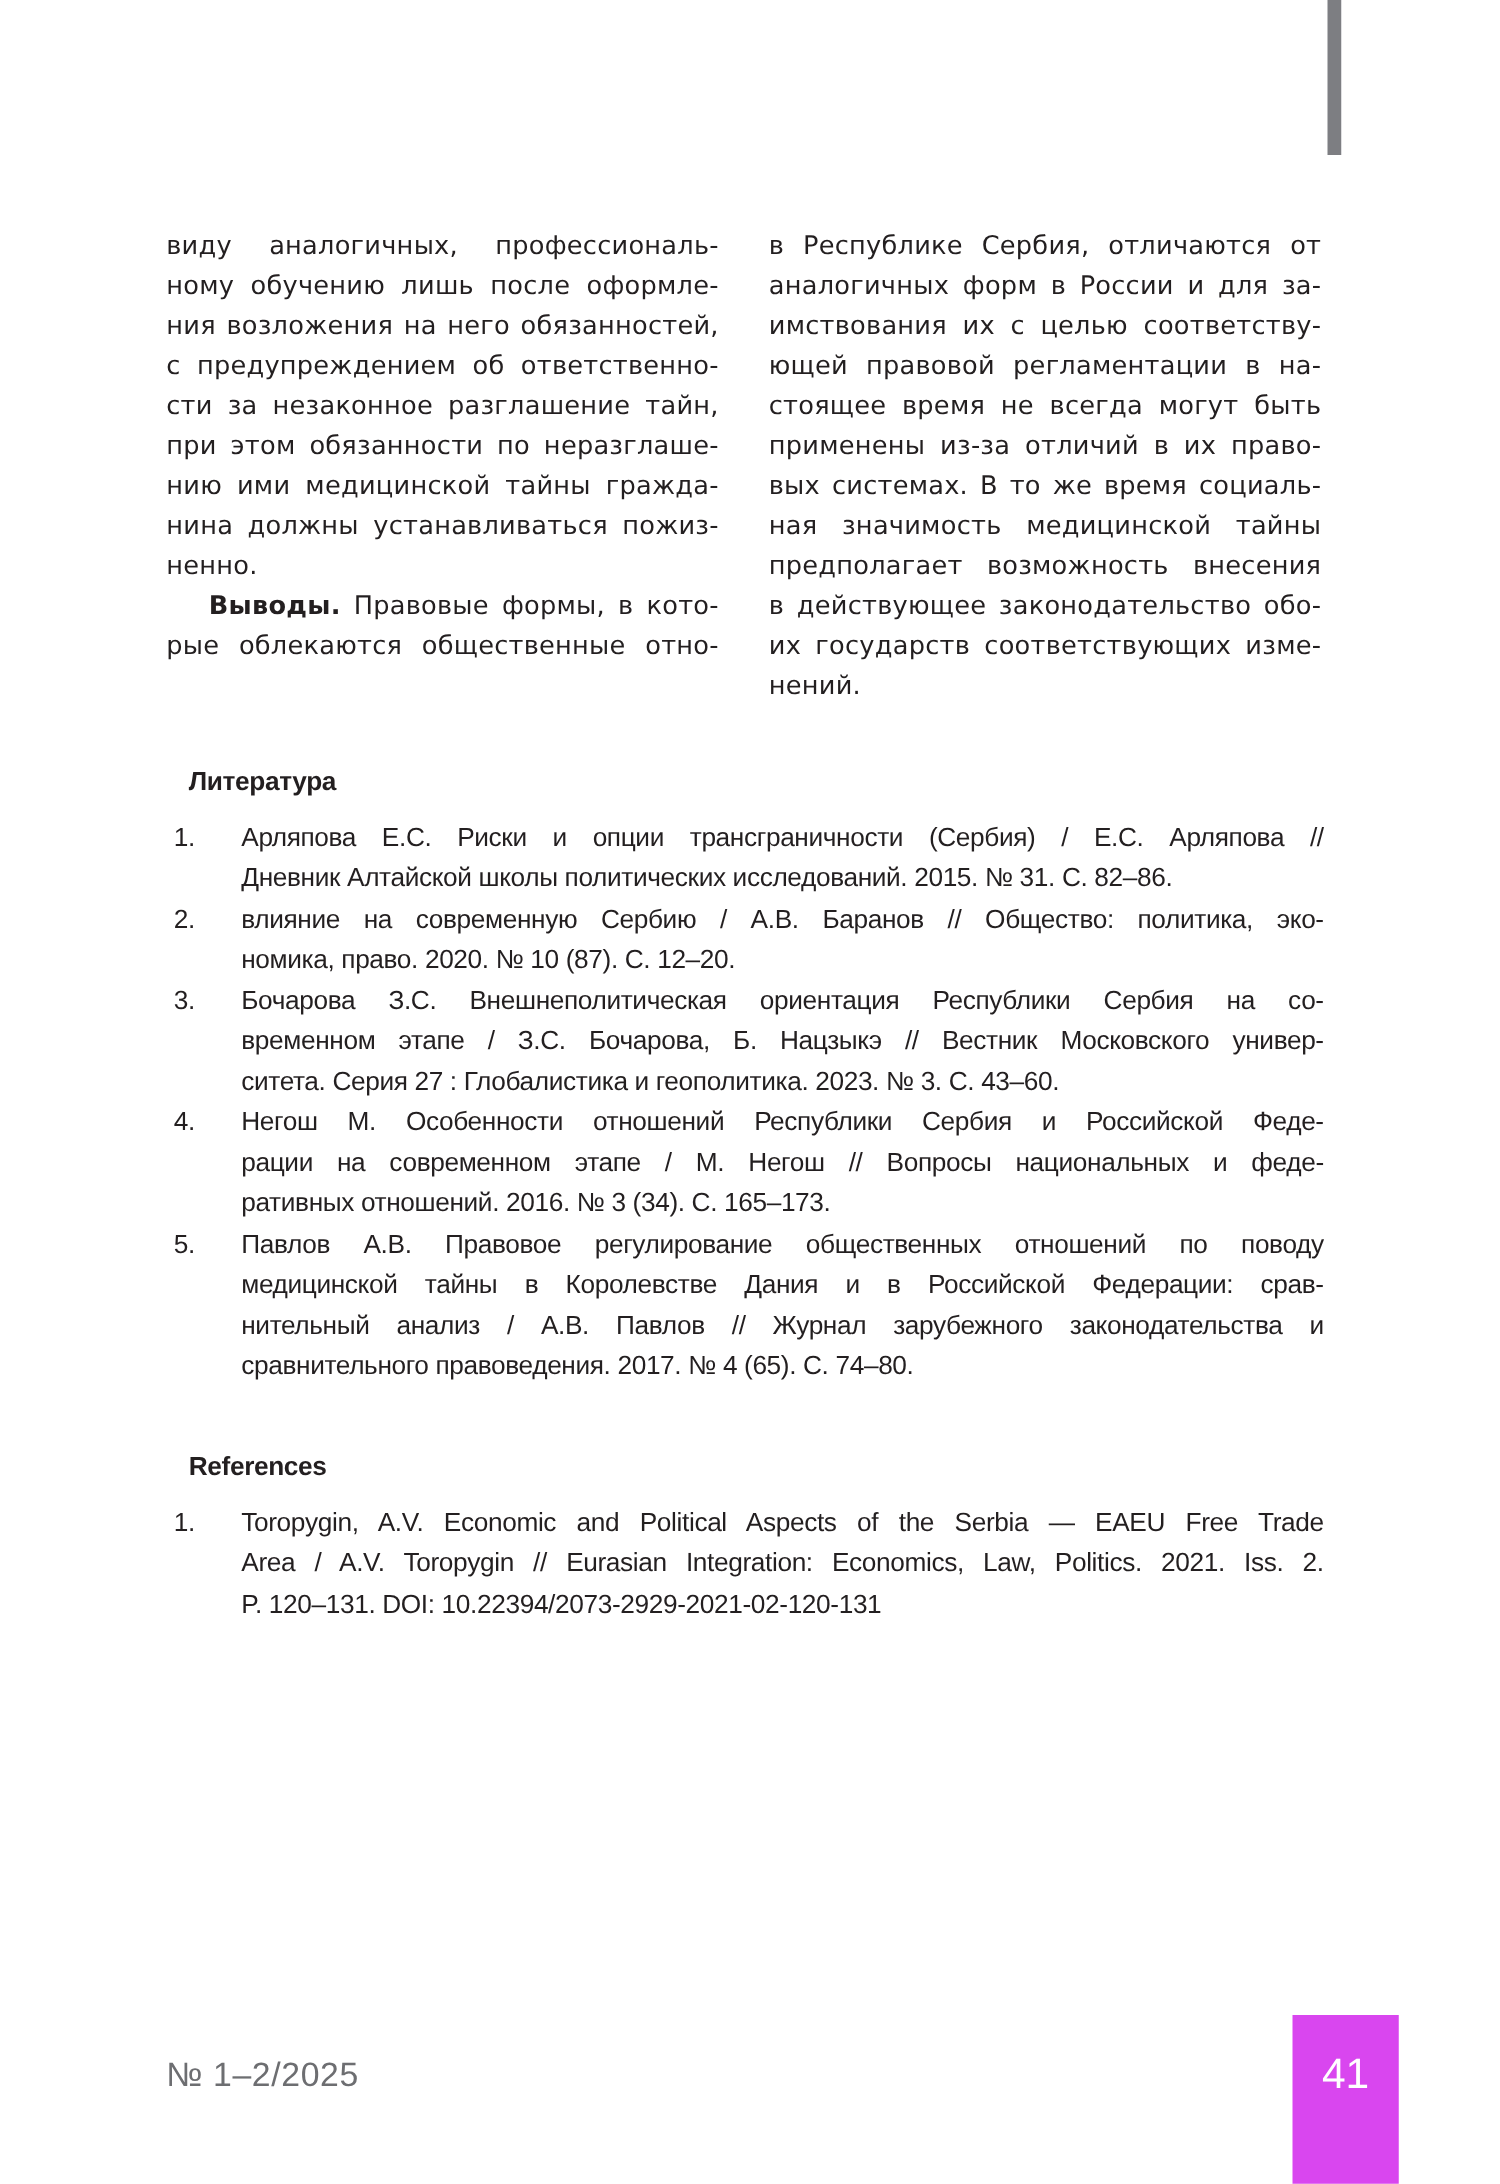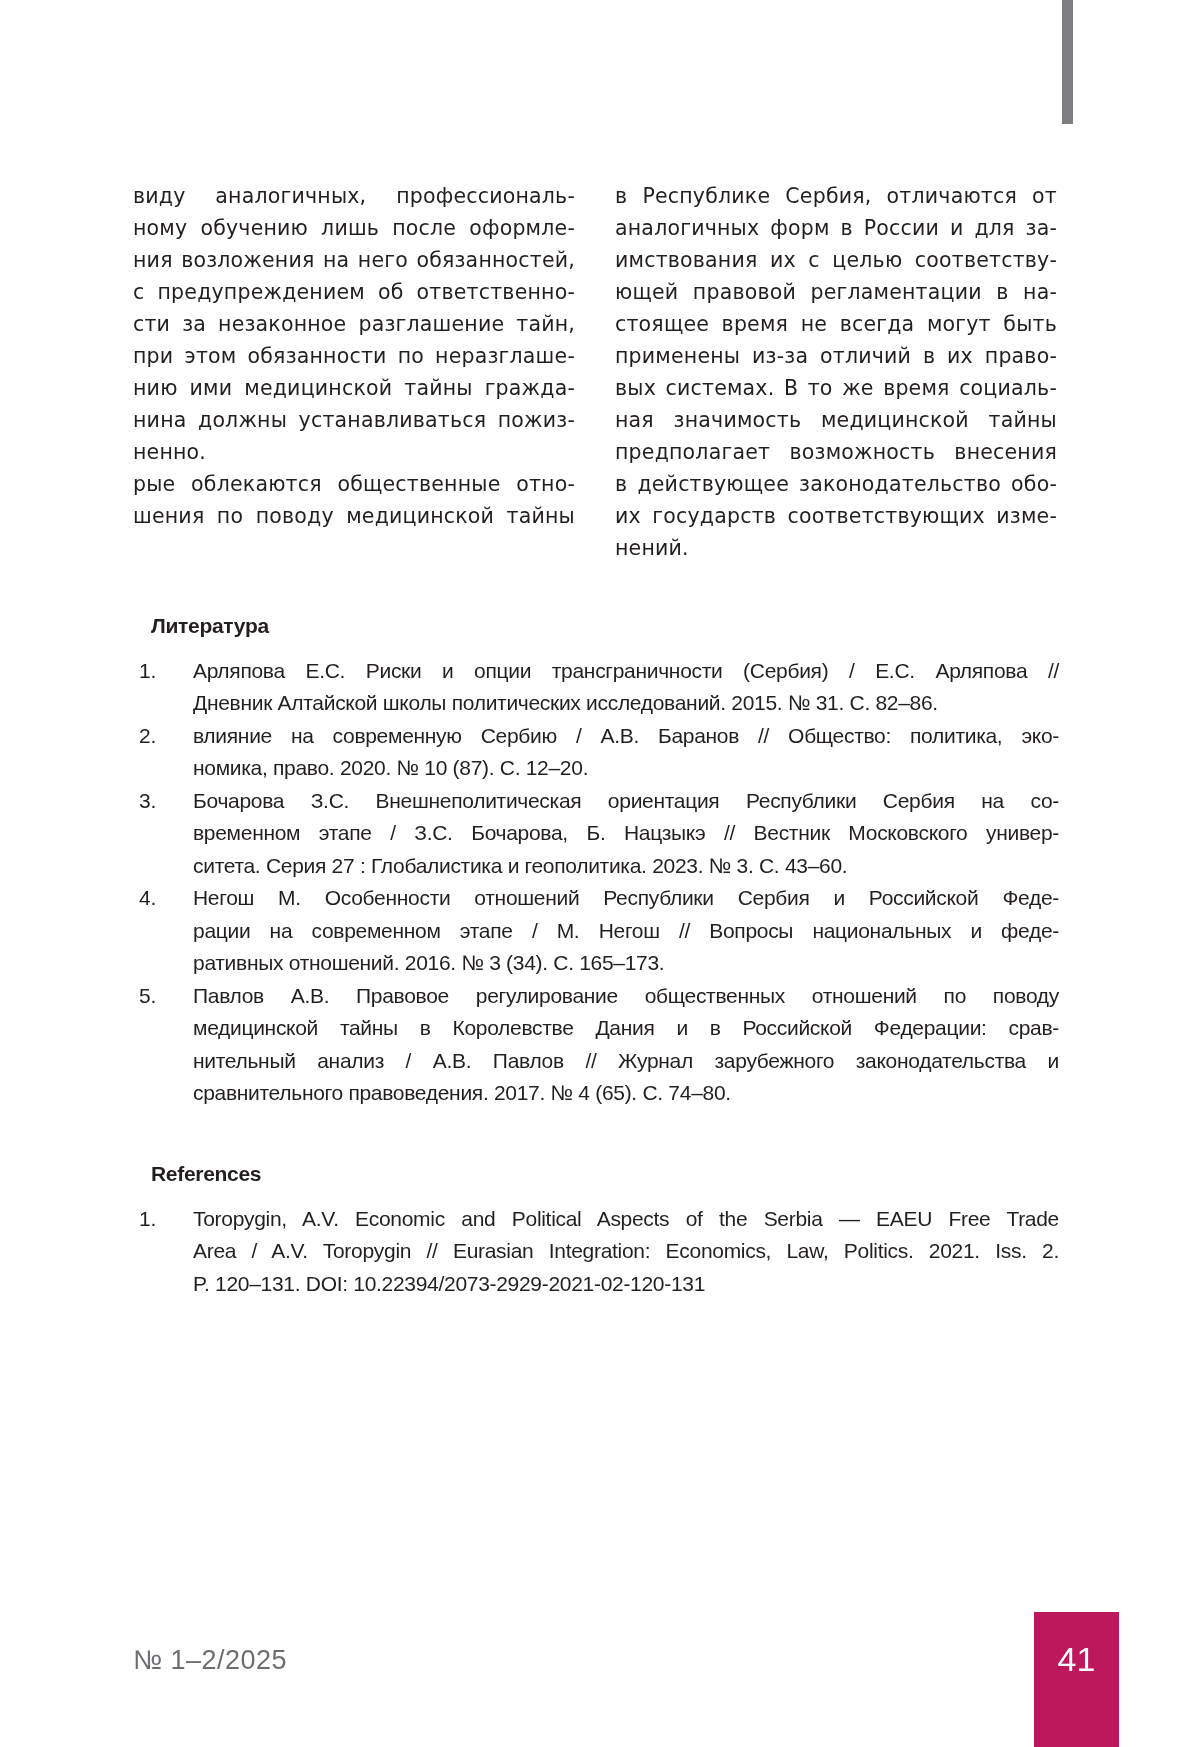--- a/index.html
+++ b/index.html
@@ -38,21 +38,21 @@
     .ref-line { display: block; white-space: nowrap; text-align: justify; text-align-last: justify; height: 32.5px; }
     .ref-line.last { text-align-last: left; }
 
     .footer-issue {
       position: absolute; left: 133px; top: 1645px;
       font-family: "Liberation Sans", sans-serif; font-size: 27px; color: #6d6e71;
       letter-spacing: 0.5px;
     }
     .page-box {
       position: absolute; left: 1034px; top: 1612px; width: 85px; height: 135px;
-      background: #be185d; color: #ffffff;
+      background: #d946ef; color: #ffffff;
     }
     .page-num {
       position: absolute; left: 0; right: 0; top: 28px; text-align: center;
       font-family: "Liberation Sans", sans-serif; font-size: 34px;
     }
   </style>
 </head>
 <body>
 
 <div class="top-bar"></div>
@@ -60,22 +60,22 @@
 <div class="col col-left">
   <span class="line">виду аналогичных, профессиональ-</span>
   <span class="line">ному обучению лишь после оформле-</span>
   <span class="line">ния возложения на него обязанностей,</span>
   <span class="line">с предупреждением об ответственно-</span>
   <span class="line">сти за незаконное разглашение тайн,</span>
   <span class="line">при этом обязанности по неразглаше-</span>
   <span class="line">нию ими медицинской тайны гражда-</span>
   <span class="line">нина должны устанавливаться пожиз-</span>
   <span class="line last">ненно.</span>
+  <span class="line indent"><span class="bold">Выводы.</span><span> Правовые формы, в кото-</span></span>
   <span class="line">рые облекаются общественные отно-</span>
-  <span class="line">шения по поводу медицинской тайны</span>
 </div>
 
 <div class="col col-right">
   <span class="line">в Республике Сербия, отличаются от</span>
   <span class="line">аналогичных форм в России и для за-</span>
   <span class="line">имствования их с целью соответству-</span>
   <span class="line">ющей правовой регламентации в на-</span>
   <span class="line">стоящее время не всегда могут быть</span>
   <span class="line">применены из-за отличий в их право-</span>
   <span class="line">вых системах. В то же время социаль-</span>

